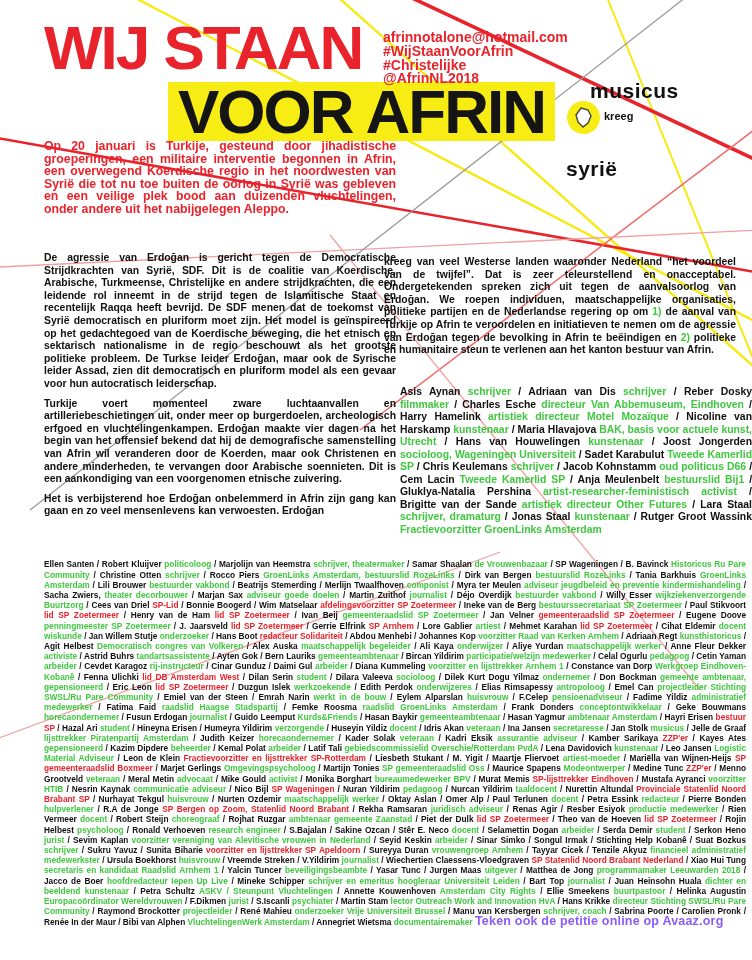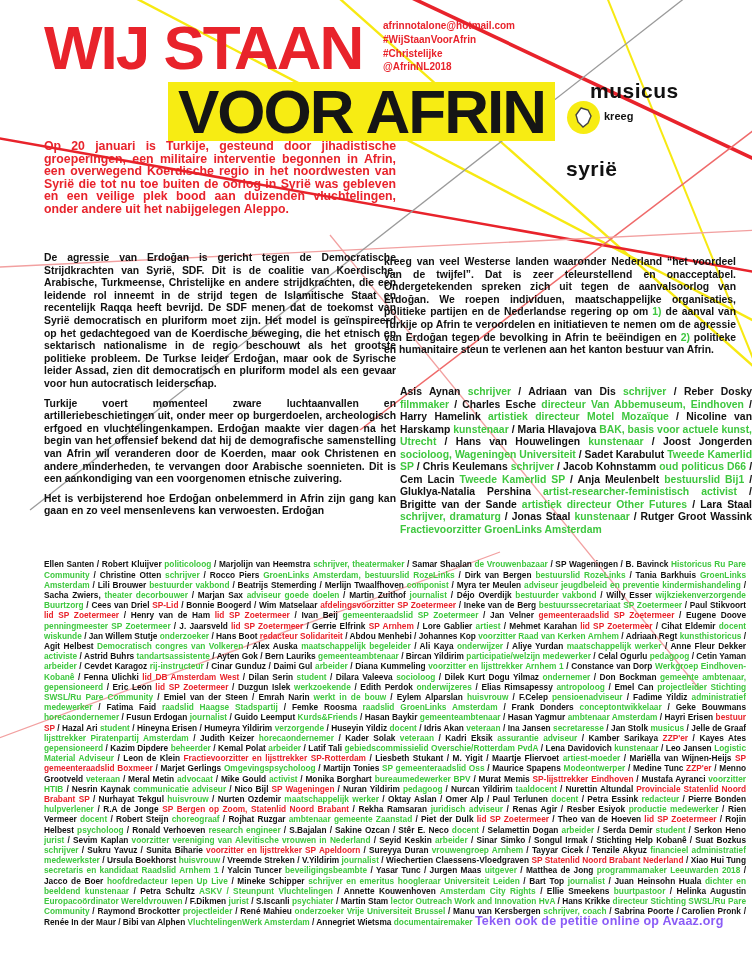--- a/index.html
+++ b/index.html
@@ -4,21 +4,21 @@
 <style>
   html,body{margin:0;padding:0;background:#e9e9e9;}
   .poster{position:relative;width:752px;height:960px;background:#fff;overflow:hidden;
     font-family:"Liberation Sans","DejaVu Sans",sans-serif;font-weight:700;color:#111;}
   .lines{position:absolute;left:0;top:0;z-index:1;pointer-events:none;}
   .content{position:absolute;left:0;top:0;width:624px;height:960px;z-index:2;}
   .abs{position:absolute;}
   .title1{left:44px;top:16px;font-size:62px;line-height:64px;color:#e8232b;font-weight:800;letter-spacing:-2px;white-space:nowrap;}
   .title2{left:168px;top:82px;font-size:62px;line-height:58px;color:#151515;font-weight:800;letter-spacing:-2px;
     background:#f7ec13;padding:1px 10px 0 10px;white-space:nowrap;}
-  .contact{left:383px;top:19px;font-size:10px;line-height:13.8px;color:#e8232b;}
+  .contact{left:383px;top:31px;font-size:14px;line-height:13.8px;color:#e8232b;}
   .lab-turkije{left:590px;top:79px;font-size:21px;letter-spacing:0.5px;}
   .lab-syrie{left:566px;top:157px;font-size:21px;letter-spacing:0.5px;}
   .afrin-dot{left:567px;top:101px;width:33px;height:33px;background:#f7ec13;border-radius:50%;}
   .afrin-shape{position:absolute;left:8px;top:6px;}
   .lab-afrin{left:604px;top:110px;font-size:11px;}
   .redpara{left:44px;top:140px;width:352px;font-size:12.3px;line-height:12.6px;color:#e8232b;text-align:justify;}
   .col{width:352px;font-size:10.4px;line-height:12.6px;text-align:justify;}
   .leftcol{left:44px;top:252px;}
   .rightcol{left:384px;top:256px;}
   .col p{margin:0 0 7px 0;}

